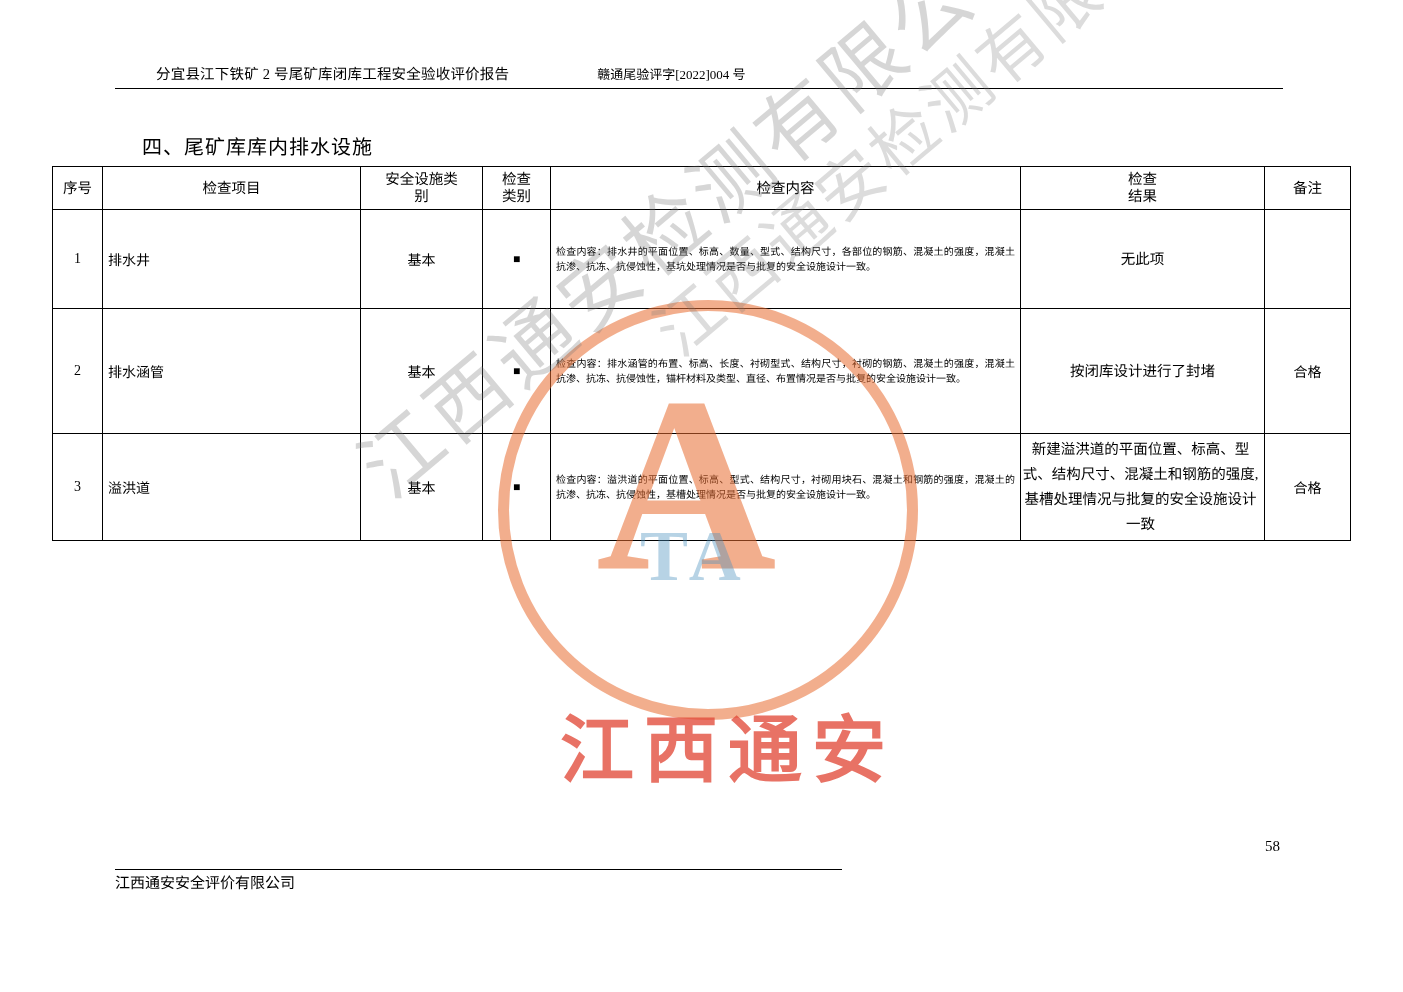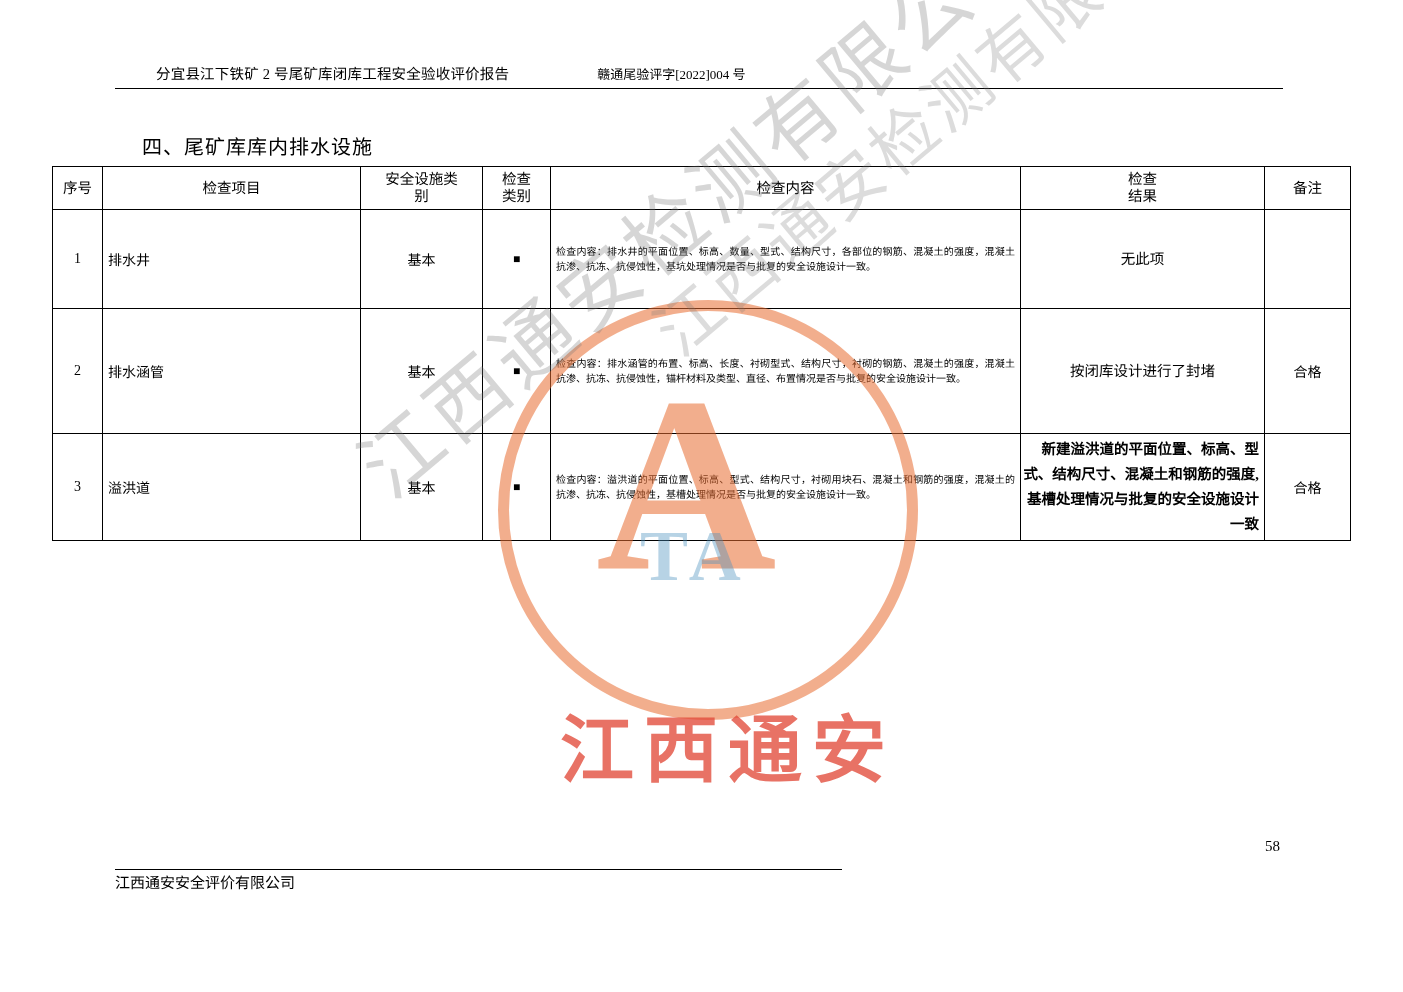--- a/index.html
+++ b/index.html
@@ -99,23 +99,22 @@
     line-height: 15px;
     font-size: 10px;
     padding: 8px 9px 8px 9px;
   }
   td.c-result  {
     text-align: center;
     line-height: 25px;
     font-size: 14.5px;
   }
   td.c-result.left {
-    text-align: right;
+    text-align: center;
     padding-left: 1px;
-    font-weight: bold;
   }
   td.c-remark  { text-align: center; margin-top: 8px; }
 
   .row1 td { height: 92px; }
   .row2 td { height: 118px; }
   .row3 td { height: 92px; }
 
   
   .watermark {
     position: absolute;

